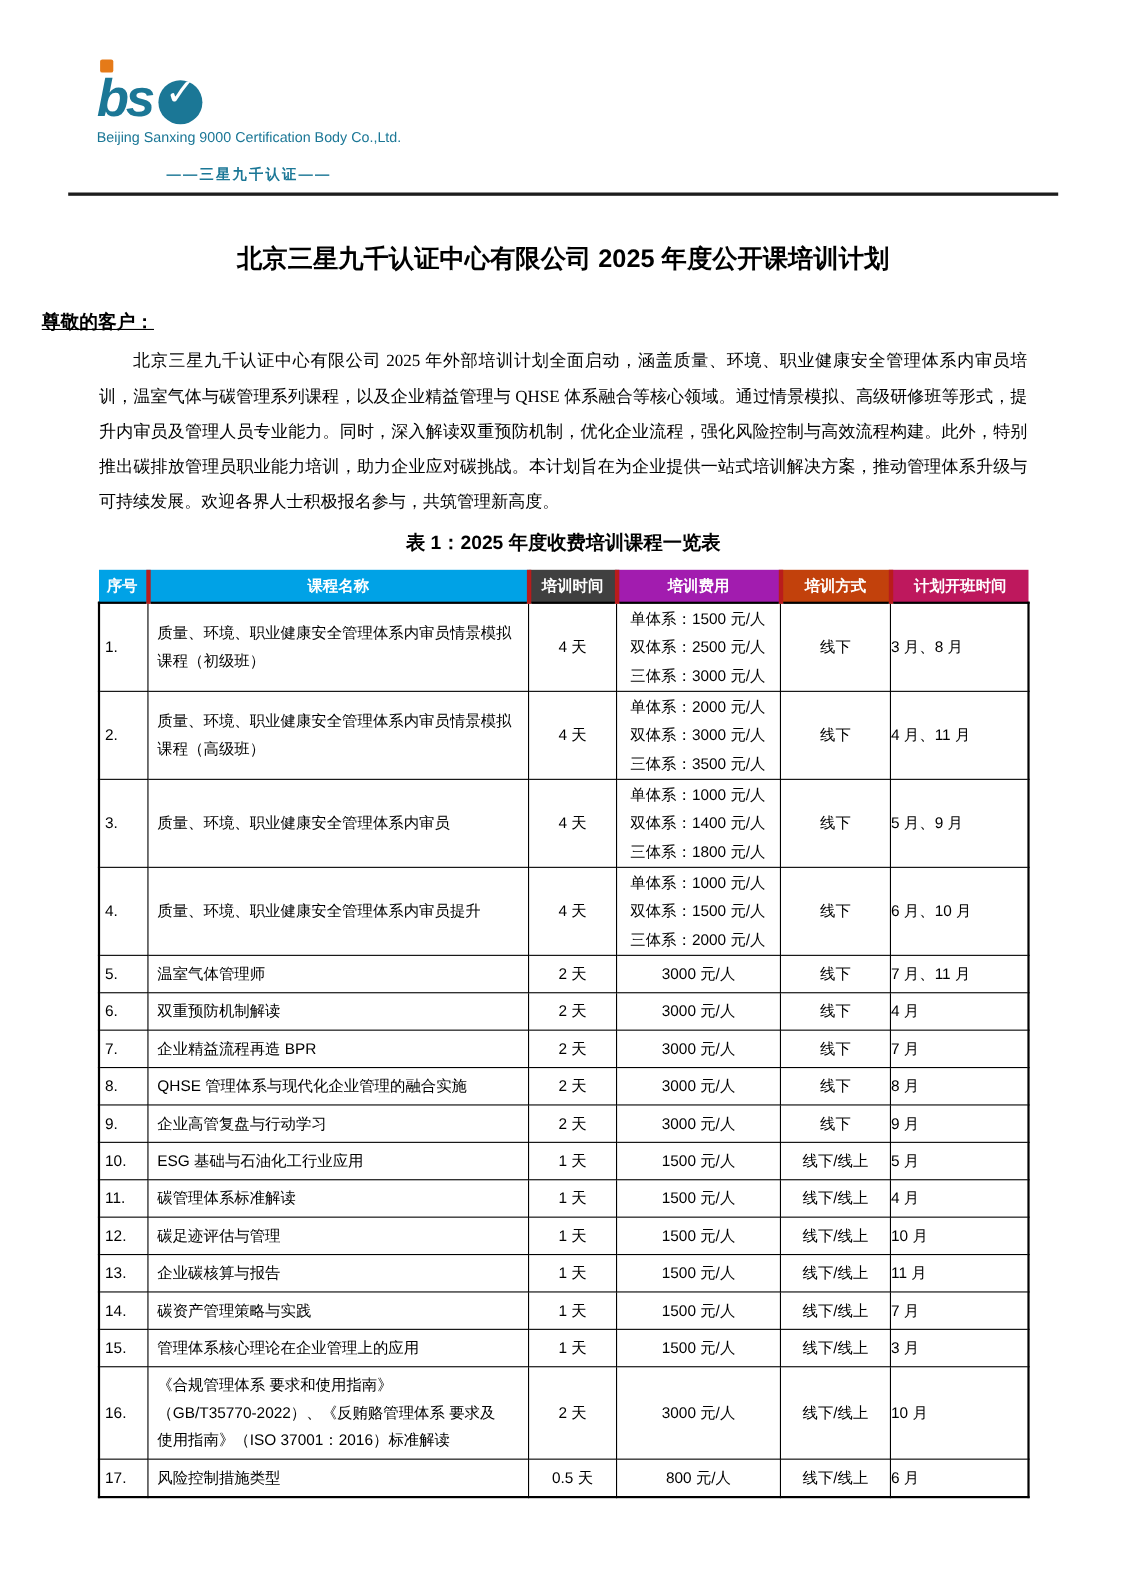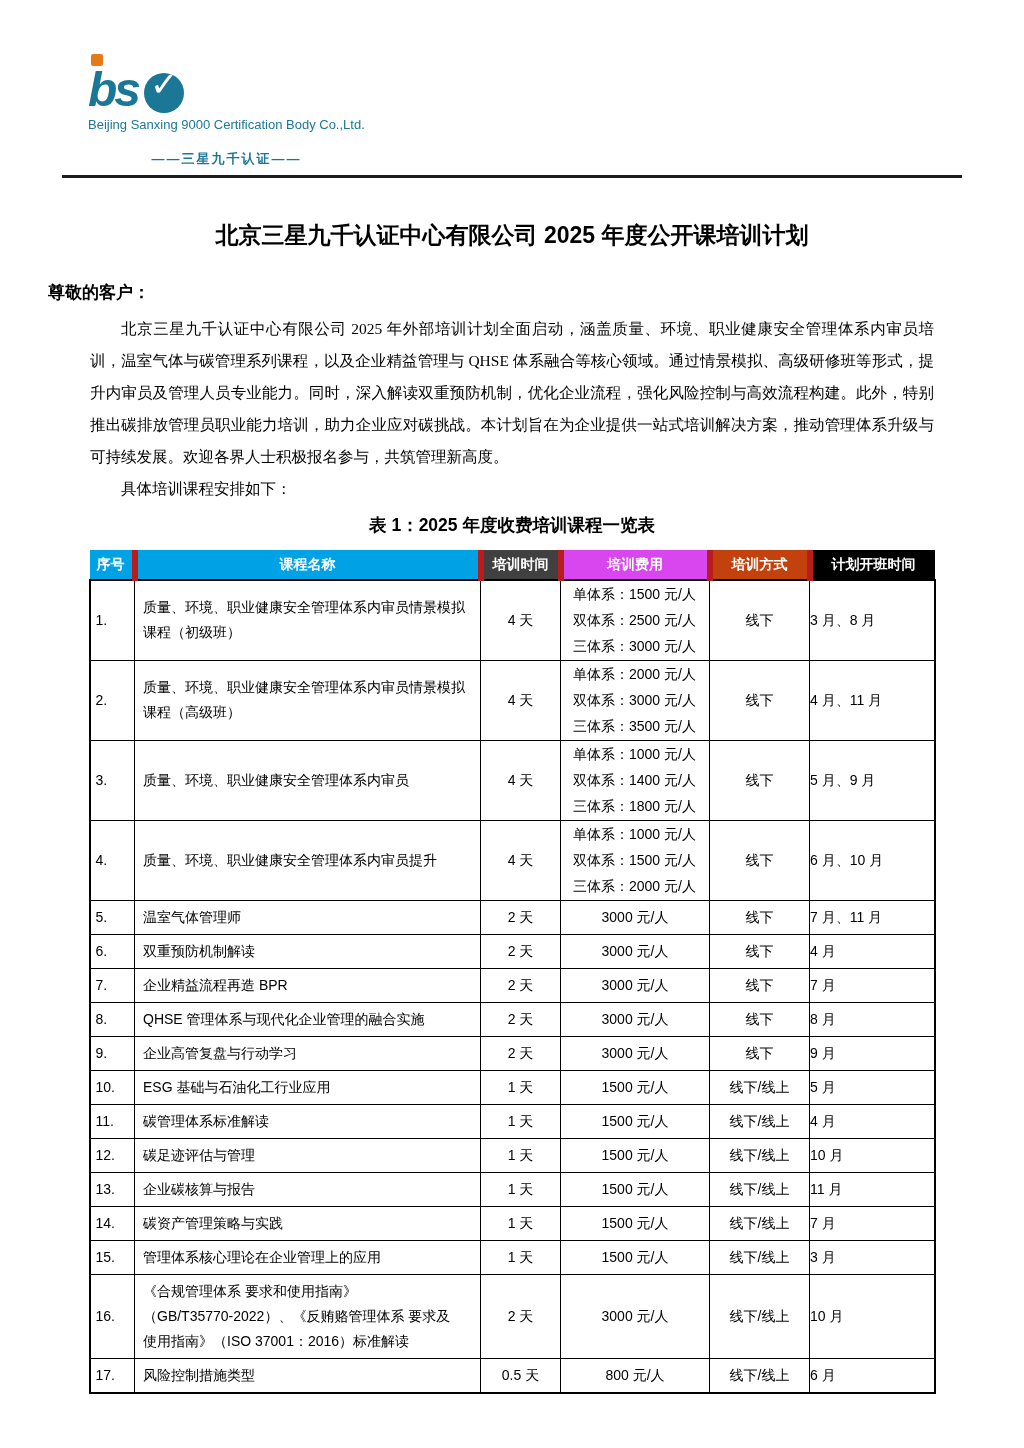--- a/index.html
+++ b/index.html
@@ -14,30 +14,30 @@
   .orange-dot { position: absolute; top: 0; left: 3px; width: 12px; height: 12px; border-radius: 2px; }
   .brand-text { font-family: "Liberation Sans", sans-serif; font-weight: bold; font-size: 48px; letter-spacing: -3px; display: inline-block; vertical-align: bottom; }
   .check-circle { position: relative; display: inline-block; width: 40px; height: 40px; border-radius: 50%; vertical-align: bottom; margin-left: 2px; margin-bottom: 1px; }
   .check-circle .check-glyph { position: absolute; left: 6px; top: -6px; color: #fff; font-size: 34px; font-weight: bold; font-family: "DejaVu Sans", sans-serif; }
   .logo-en { font-family: "Liberation Sans", sans-serif; font-size: 13px; margin-top: 3px; white-space: nowrap; }
   .logo-cn { font-family: "Liberation Sans", sans-serif; font-weight: bold; font-size: 13px; text-align: center; margin-top: 18px; letter-spacing: 2px; white-space: nowrap; }
   .rule { margin: 7px 62px 0 62px; border-top: 3px solid #1d1d1d; height: 0; }
 
   
   .doc-title { margin-top: 42px; text-align: center; font-family: "Liberation Sans", sans-serif; font-weight: bold; font-size: 23px; }
-  .salutation { margin: 30px 90px 0 48px; font-weight: bold; font-size: 17px; }
+  .salutation { margin: 30px 90px 0 38px; font-weight: bold; font-size: 17px; text-decoration: underline; }
   .body-par { margin: 9px 90px 0 90px; font-size: 15.5px; line-height: 32px; text-align: justify; text-indent: 2em; }
   .body-more { margin: 0 90px 0 90px; font-size: 15.5px; line-height: 32px; text-indent: 2em; }
   .tbl-caption { margin-top: 8px; text-align: center; font-family: "Liberation Sans", sans-serif; font-weight: bold; font-size: 17.5px; }
 
   
   table.course-table { width: 845px; margin: 13px auto 0 auto; border-collapse: collapse; table-layout: fixed; font-family: "Liberation Sans", sans-serif; }
   col.c-no { width: 45px; } col.c-name { width: 346px; } col.c-time { width: 80px; }
   col.c-fee { width: 149px; } col.c-mode { width: 100px; } col.c-sched { width: 125px; }
-  thead th { color: #fff; font-weight: bold; font-size: 14px; height: 30px; text-align: center; border-right: 6px solid #b91c1c; }
+  thead th { color: #fff; font-weight: bold; font-size: 14px; height: 30px; text-align: center; border-right: 4px solid #b91c1c; }
   thead th:last-child { border-right: none; }
   tbody { border: 2px solid #000; }
   tbody td { border: 1px solid #000; font-size: 14px; vertical-align: middle; height: 31px; line-height: 25px; }
   tr.row-tall td { height: 80px; }
   td.no { text-align: left; padding-left: 5px; }
   td.name { text-align: left; padding: 4px 8px; white-space: pre-line; }
   td.time, td.mode, td.sched { text-align: center; }
   td.fee { text-align: center; }
   td.fee.fee-multi { text-align: left; padding-left: 12px; }
   td.fee.fee-multi div { line-height: 26px; white-space: nowrap; }
@@ -61,41 +61,40 @@
     </div>
   </div>
 
   <div class="rule"></div>
 
   <h1 class="doc-title">北京三星九千认证中心有限公司 2025 年度公开课培训计划</h1>
 
   <p class="salutation">尊敬的客户：</p>
 
   <p class="body-par">北京三星九千认证中心有限公司 2025 年外部培训计划全面启动，涵盖质量、环境、职业健康安全管理体系内审员培训，温室气体与碳管理系列课程，以及企业精益管理与 QHSE 体系融合等核心领域。通过情景模拟、高级研修班等形式，提升内审员及管理人员专业能力。同时，深入解读双重预防机制，优化企业流程，强化风险控制与高效流程构建。此外，特别推出碳排放管理员职业能力培训，助力企业应对碳挑战。本计划旨在为企业提供一站式培训解决方案，推动管理体系升级与可持续发展。欢迎各界人士积极报名参与，共筑管理新高度。</p>
-  <p class="body-more">具体培训课程安排如下：</p>
 
   <div class="tbl-caption">表 1：2025 年度收费培训课程一览表</div>
 
   <table class="course-table">
     <colgroup>
       <col class="c-no">
         <col class="c-name">
         <col class="c-time">
       <col class="c-fee">
         <col class="c-mode">
         <col class="c-sched">
     </colgroup>
     <thead>
       <tr id="thead-row">
           <th style="background: rgb(0, 162, 230);">序号</th>
           <th style="background: rgb(0, 162, 230);">课程名称</th>
           <th style="background: #404040;">培训时间</th>
-          <th style="background: #d946ef; margin-left: 32px;">培训费用</th>
+          <th style="background: #a21caf; margin-left: 32px;">培训费用</th>
           <th style="background: #c2410c;">培训方式</th>
-          <th style="background: #000000; margin-left: 20px;">计划开班时间</th>
+          <th style="background: #be185d; margin-left: 20px;">计划开班时间</th>
         </tr>
     </thead>
     <tbody id="table-body">
         <tr class="row-tall">
           <td class="no">1.</td>
           <td class="name">质量、环境、职业健康安全管理体系内审员情景模拟课程（初级班）</td>
           <td class="time">4 天</td>
           <td class="fee fee-multi">
             <div>单体系：1500 元/人</div>
             <div>双体系：2500 元/人</div>

